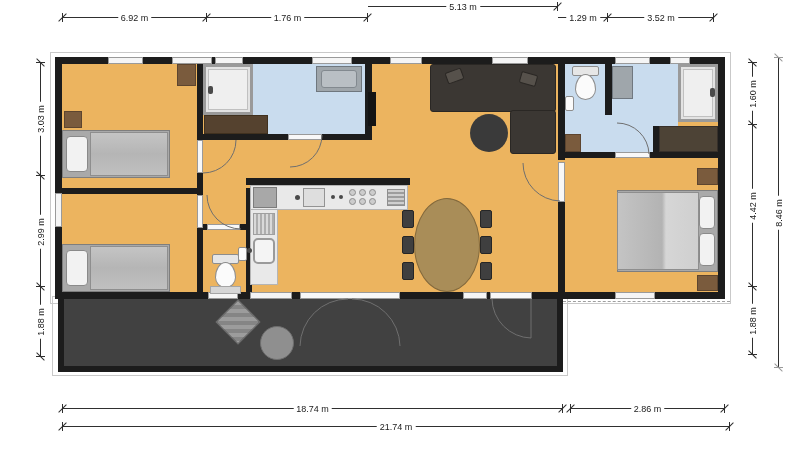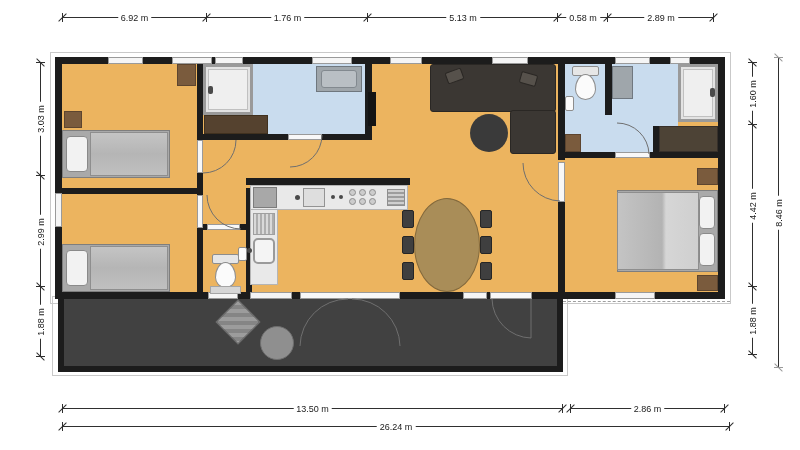--- a/index.html
+++ b/index.html
@@ -222,31 +222,31 @@
 
   <div class="dseg" style="left:62px;top:17px;width:145px;">
     <i class="tk" style="left:0;"></i>
       <i class="tk" style="right:0;"></i>
     <span class="dlabel">6.92 m</span>
   </div>
   <div class="dseg" style="left:207px;top:17px;width:161px;">
     <i class="tk" style="right:0;"></i>
     <span class="dlabel">1.76 m</span>
   </div>
-  <div class="dseg" style="left:368px;top:17px;width:190px;">
+  <div class="dseg" style="left:368px;top:6px;width:190px;">
     <i class="tk" style="right:0;"></i>
     <span class="dlabel">5.13 m</span>
   </div>
   <div class="dseg" style="left:558px;top:17px;width:50px;">
     <i class="tk" style="right:0;"></i>
-    <span class="dlabel">0.58 m</span>
+    <span class="dlabel">1.29 m</span>
   </div>
   <div class="dseg" style="left:608px;top:17px;width:106px;">
     <i class="tk" style="right:0;"></i>
-    <span class="dlabel">2.89 m</span>
+    <span class="dlabel">3.52 m</span>
   </div>
 
   <div class="dseg v" style="left:40px;top:62px;height:114px;">
     <i class="tk" style="top:0;"></i>
       <i class="tk" style="bottom:0;"></i>
     <span class="dlabel">3.03 m</span>
   </div>
   <div class="dseg v" style="left:40px;top:176px;height:111px;">
     <i class="tk" style="bottom:0;"></i>
     <span class="dlabel">2.99 m</span>
@@ -272,27 +272,27 @@
 
   <div class="dseg v gray" style="left:778px;top:57px;height:311px;">
     <i class="tk" style="top:0;"></i>
       <i class="tk" style="bottom:0;"></i>
     <span class="dlabel">8.46 m</span>
   </div>
 
   <div class="dseg" style="left:62px;top:408px;width:501px;">
     <i class="tk" style="left:0;"></i>
       <i class="tk" style="right:0;"></i>
-    <span class="dlabel">13.50 m</span>
+    <span class="dlabel">18.74 m</span>
   </div>
   <div class="dseg" style="left:570px;top:408px;width:155px;">
     <i class="tk" style="left:0;"></i>
       <i class="tk" style="right:0;"></i>
     <span class="dlabel">2.86 m</span>
   </div>
 
   <div class="dseg" style="left:62px;top:426px;width:668px;">
     <i class="tk" style="left:0;"></i>
       <i class="tk" style="right:0;"></i>
-    <span class="dlabel">26.24 m</span>
+    <span class="dlabel">21.74 m</span>
   </div>
 
 </div>
 
 </body></html>

